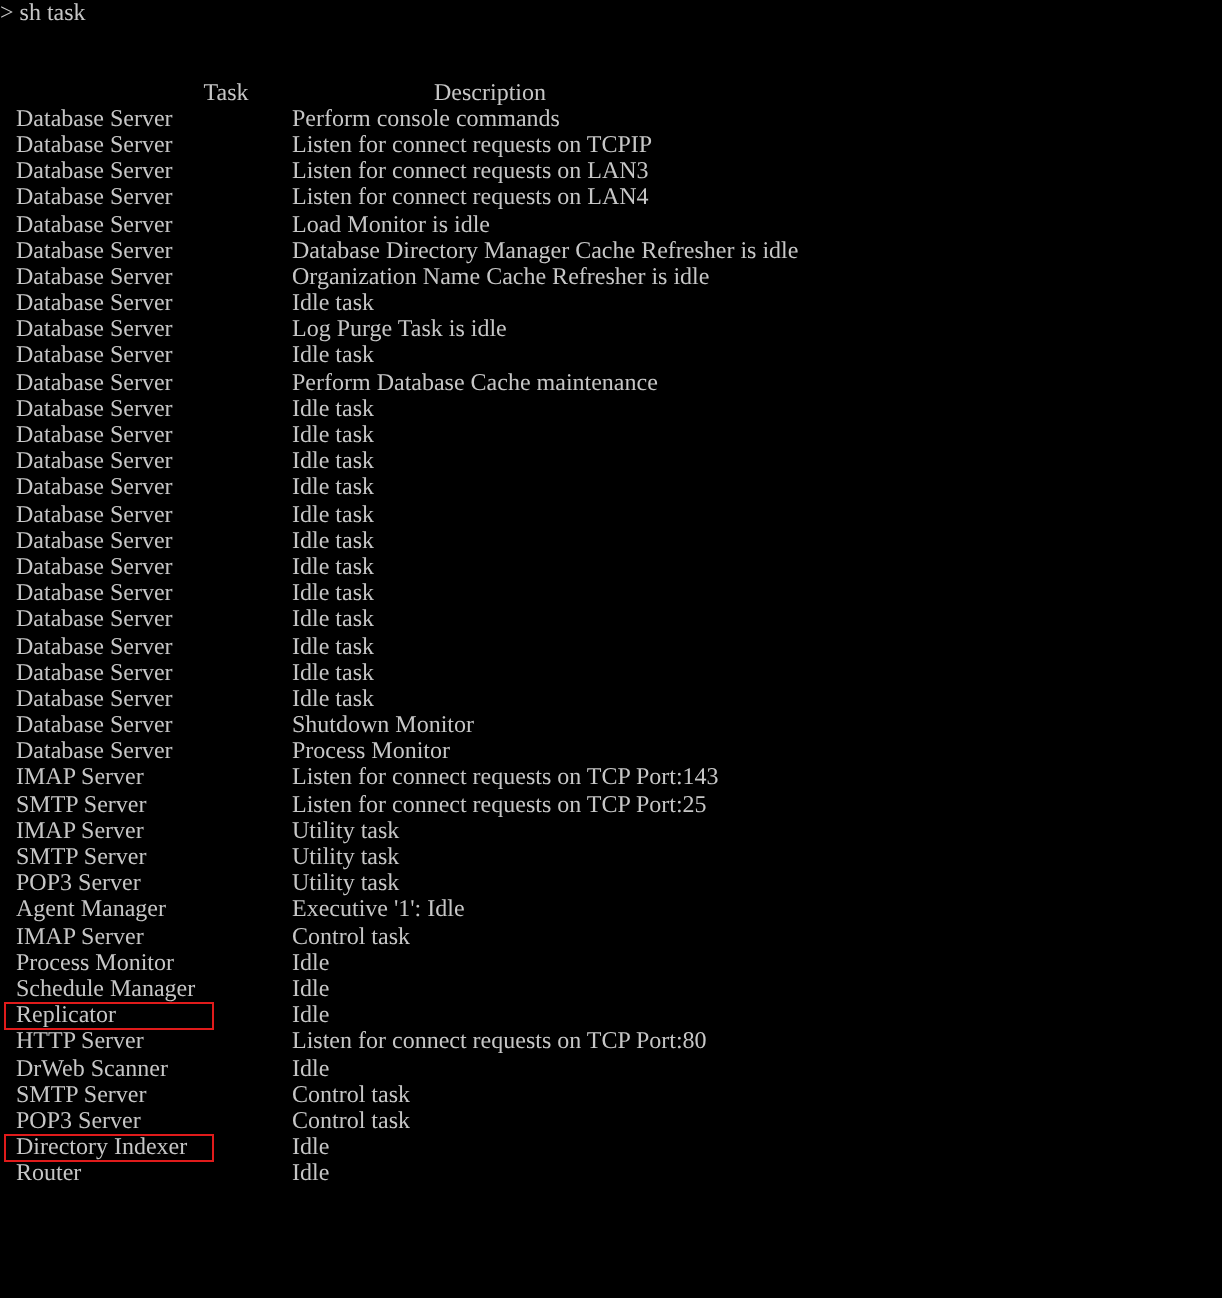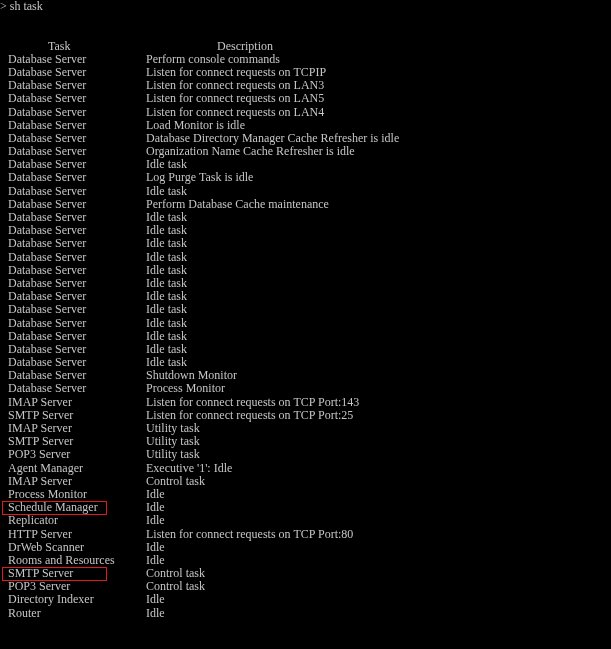--- a/index.html
+++ b/index.html
@@ -59,20 +59,21 @@
     vertical-align: top;
     white-space: pre;
   }
   .hdr-task {
     display: inline-block;
     width: 166px;
     padding-left: 36px;
     vertical-align: top;
     white-space: pre;
     box-sizing: border-box;
+    text-align: center;
   }
   .hdr-desc {
     display: inline-block;
     padding-left: 39px;
     vertical-align: top;
     white-space: pre;
     box-sizing: border-box;
   }
   
   .highlight-box {
@@ -94,21 +95,20 @@
   <div class="line hdr">
     <span class="hdr-task">Task</span><span class="hdr-desc">Description</span>
   </div>
 
   <div class="blank"></div>
 
   <div id="rows">
       <div class="line row"><span class="cell-task">Database Server</span><span class="cell-desc">Perform console commands</span></div>
       <div class="line row"><span class="cell-task">Database Server</span><span class="cell-desc">Listen for connect requests on TCPIP</span></div>
       <div class="line row"><span class="cell-task">Database Server</span><span class="cell-desc">Listen for connect requests on LAN3</span></div>
-      <div class="line row"><span class="cell-task">Database Server</span><span class="cell-desc">Listen for connect requests on LAN5</span></div>
       <div class="line row"><span class="cell-task">Database Server</span><span class="cell-desc">Listen for connect requests on LAN4</span></div>
       <div class="line row"><span class="cell-task">Database Server</span><span class="cell-desc">Load Monitor is idle</span></div>
       <div class="line row"><span class="cell-task">Database Server</span><span class="cell-desc">Database Directory Manager Cache Refresher is idle</span></div>
       <div class="line row"><span class="cell-task">Database Server</span><span class="cell-desc">Organization Name Cache Refresher is idle</span></div>
       <div class="line row"><span class="cell-task">Database Server</span><span class="cell-desc">Idle task</span></div>
       <div class="line row"><span class="cell-task">Database Server</span><span class="cell-desc">Log Purge Task is idle</span></div>
       <div class="line row"><span class="cell-task">Database Server</span><span class="cell-desc">Idle task</span></div>
       <div class="line row"><span class="cell-task">Database Server</span><span class="cell-desc">Perform Database Cache maintenance</span></div>
       <div class="line row"><span class="cell-task">Database Server</span><span class="cell-desc">Idle task</span></div>
       <div class="line row"><span class="cell-task">Database Server</span><span class="cell-desc">Idle task</span></div>
@@ -129,21 +129,20 @@
       <div class="line row"><span class="cell-task">IMAP Server</span><span class="cell-desc">Utility task</span></div>
       <div class="line row"><span class="cell-task">SMTP Server</span><span class="cell-desc">Utility task</span></div>
       <div class="line row"><span class="cell-task">POP3 Server</span><span class="cell-desc">Utility task</span></div>
       <div class="line row"><span class="cell-task">Agent Manager</span><span class="cell-desc">Executive '1': Idle</span></div>
       <div class="line row"><span class="cell-task">IMAP Server</span><span class="cell-desc">Control task</span></div>
       <div class="line row"><span class="cell-task">Process Monitor</span><span class="cell-desc">Idle</span></div>
       <div class="line row"><span class="cell-task">Schedule Manager</span><span class="cell-desc">Idle</span></div>
       <div class="line row"><span class="cell-task">Replicator</span><span class="cell-desc">Idle</span></div>
       <div class="line row"><span class="cell-task">HTTP Server</span><span class="cell-desc">Listen for connect requests on TCP Port:80</span></div>
       <div class="line row"><span class="cell-task">DrWeb Scanner</span><span class="cell-desc">Idle</span></div>
-      <div class="line row"><span class="cell-task">Rooms and Resources</span><span class="cell-desc">Idle</span></div>
       <div class="line row"><span class="cell-task">SMTP Server</span><span class="cell-desc">Control task</span></div>
       <div class="line row"><span class="cell-task">POP3 Server</span><span class="cell-desc">Control task</span></div>
       <div class="line row"><span class="cell-task">Directory Indexer</span><span class="cell-desc">Idle</span></div>
       <div class="line row"><span class="cell-task">Router</span><span class="cell-desc">Idle</span></div>
     </div>
 
   <div id="overlays">
       <div class="highlight-box" style="border-color: rgb(224, 27, 27); left: 2px; top: 500.6px; width: 104.6px; height: 14.2px;"></div>
       <div class="highlight-box" style="border-color: rgb(224, 27, 27); left: 2px; top: 566.6px; width: 104.6px; height: 14.2px;"></div>
     </div>

